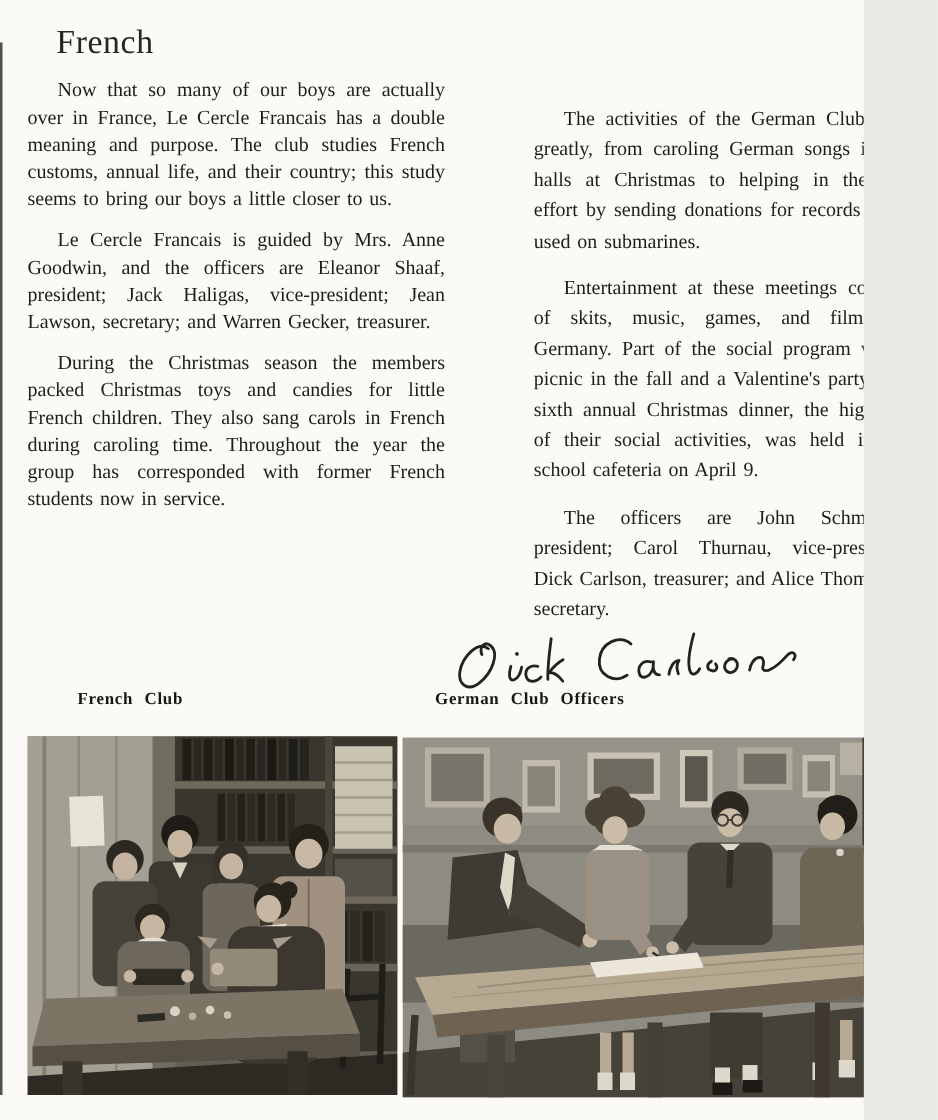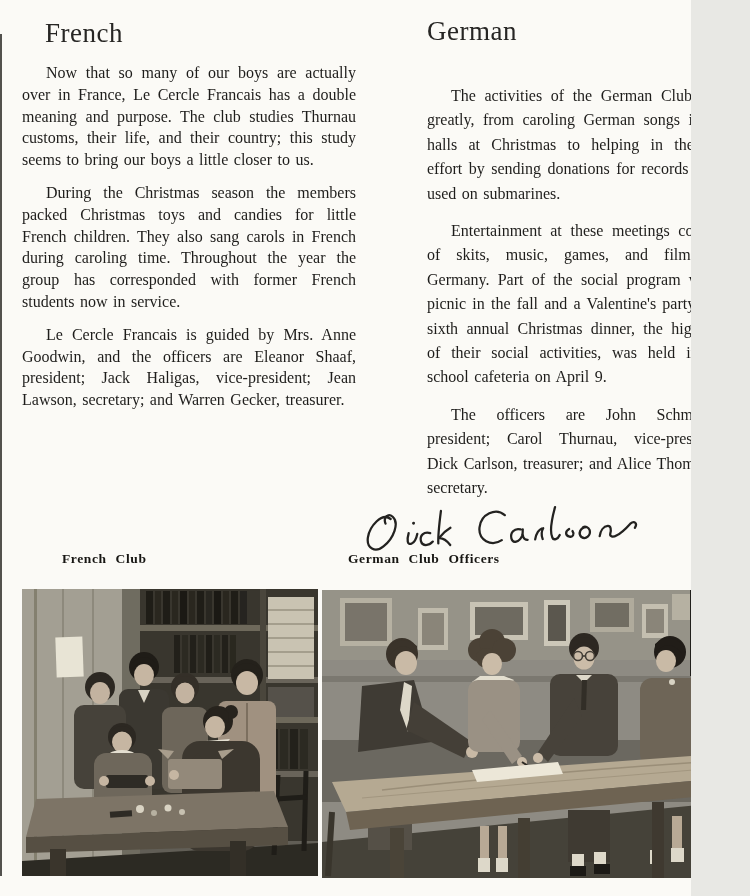--- a/index.html
+++ b/index.html
@@ -46,26 +46,25 @@
   .photo-right{left:322px;top:590px;width:408px;height:288px;}
 </style>
 </head>
 <body>
 
 <div class="page">
 
   <div class="edge-line"></div>
 
   <div class="heading heading-french">French</div>
-  <div class="heading heading-german">German</div>
 
   <div class="col col-french">
-    <p>Now that so many of our boys are actually over in France, Le Cercle Francais has a double meaning and purpose.  The club studies Thurnau customs, their life, and their country; this study seems to bring our boys a little closer to us.</p>
+    <p>Now that so many of our boys are actually over in France, Le Cercle Francais has a double meaning and purpose.  The club studies French customs, annual life, and their country; this study seems to bring our boys a little closer to us.</p>
+    <p>Le Cercle Francais is guided by Mrs. Anne Goodwin, and the officers are Eleanor Shaaf, president; Jack Haligas, vice-president; Jean Lawson, secretary; and Warren Gecker, treasurer.</p>
     <p>During the Christmas season the members packed Christmas toys and candies for little French children.  They also sang carols in French during caroling time. Throughout the year the group has corresponded with former French students now in service.</p>
-    <p>Le Cercle Francais is guided by Mrs. Anne Goodwin, and the officers are Eleanor Shaaf, president; Jack Haligas, vice-president; Jean Lawson, secretary; and Warren Gecker, treasurer.</p>
   </div>
 
   <div class="col col-german">
     <p>The activities of the German Club vary greatly, from caroling German songs in the halls at Christmas to helping in the war effort by sending donations for records to be used on submarines.</p>
     <p>Entertainment at these meetings consists of skits, music, games, and films on Germany.  Part of the social program was a picnic in the fall and a Valentine's party. The sixth annual Christmas dinner, the highlight of their social activities, was held in the school cafeteria on April 9.</p>
     <p>The officers are John Schmidtke, president; Carol Thurnau, vice-president; Dick Carlson, treasurer; and Alice Thompson, secretary.</p>
   </div>
 
   <svg class="signature" viewBox="0 0 262 52">
     <g fill="none" stroke="#232220" stroke-width="2.1" stroke-linecap="round" stroke-linejoin="round" transform="rotate(-3 130 26)">

